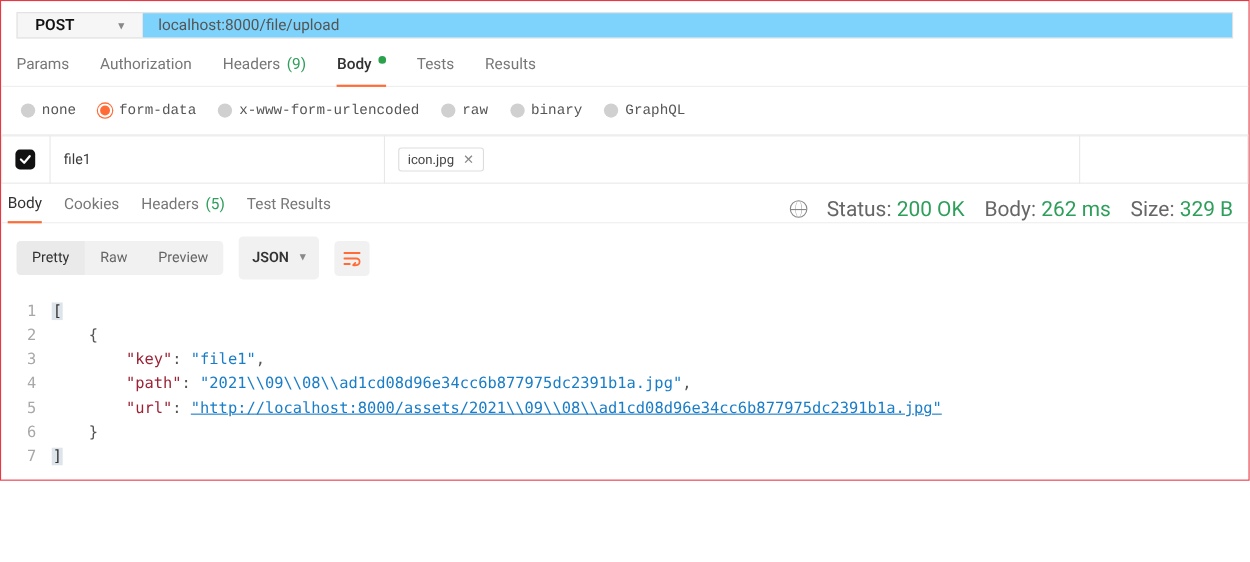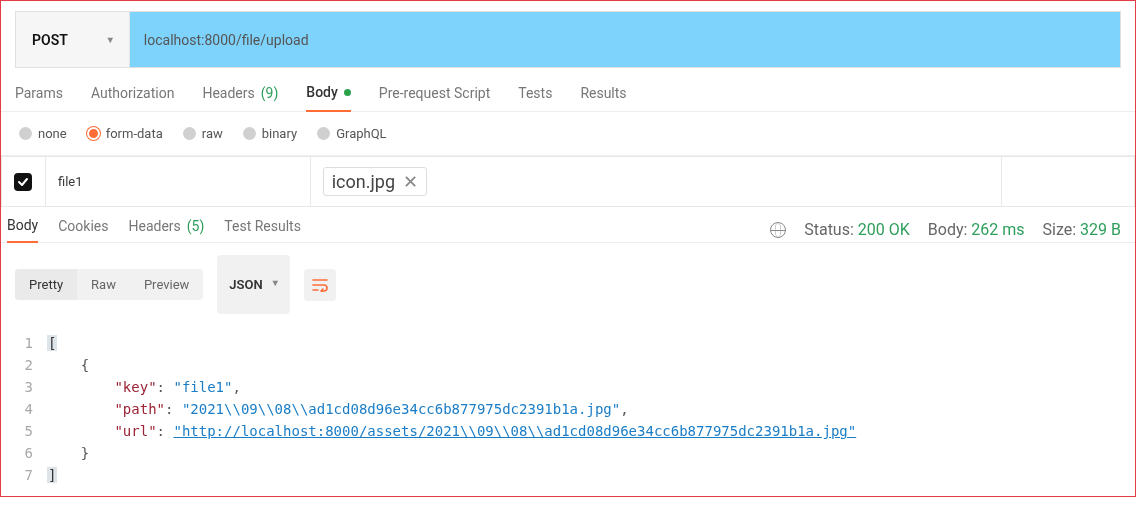--- a/index.html
+++ b/index.html
@@ -12,21 +12,21 @@
       border: 1px solid #e63946;
     }
     
     
     .url-bar {
       display: flex;
       align-items: stretch;
       background: #f6f6f6;
       border: 1px solid #e0e0e0;
       margin: 10px 14px 0 14px;
-      height: 57px;
+      height: 24px;
     }
     .method-select {
       display: flex;
       align-items: center;
       padding: 0 16px;
       font-weight: 600;
       font-size: 14px;
       color: #111;
       cursor: pointer;
       gap: 40px;
@@ -49,21 +49,20 @@
       gap: 28px;
       padding: 16px 14px 0 14px;
       color: #777;
       font-size: 14px;
       border-bottom: 1px solid #eee;
     }
     .req-tabs .tab {
       padding-bottom: 10px;
       cursor: pointer;
       display: flex;
-      align-items: center;
       gap: 6px;
     }
     .req-tabs .tab.active {
       color: #333;
       border-bottom: 2px solid #ff6c37;
       font-weight: 500;
       margin-bottom: -1px;
     }
     .green-count { color: #2e9e5b; }
     .green-dot {
@@ -72,20 +71,21 @@
 
     
     .body-type {
       display: flex;
       gap: 20px;
       padding: 14px 18px;
       align-items: center;
       color: #555;
       font-size: 13px;
       border-bottom: 1px solid #eee;
+      font-family: Liberation Mono, monospace;
     }
     .radio {
       display: flex; align-items: center; gap: 6px; cursor: pointer;
     }
     .radio-circle {
       width: 13px; height: 13px; border-radius: 50%; background: #d0d0d0;
       position: relative; display: inline-block;
     }
     .radio.selected .radio-circle {
       background: #ff6c37;
@@ -107,21 +107,21 @@
     }
     .chk-cell { width: 44px; text-align: center; }
     .chkbox {
       width: 18px; height: 18px; background: #111; border-radius: 4px;
       display: inline-flex; align-items: center; justify-content: center;
       color: #fff; font-size: 12px;
     }
     .file-chip {
       display: inline-flex; align-items: center; gap: 8px;
       border: 1px solid #ddd; border-radius: 3px; padding: 3px 8px;
-      font-size: 18px; color: #444;
+      font-size: 12px; color: #444;
     }
     .file-chip .x { color: #888; cursor: pointer; }
 
     
     .resp-header {
       display: flex;
       align-items: center;
       padding: 10px 14px 0 6px;
       gap: 20px;
       font-size: 14px;
@@ -129,41 +129,41 @@
       border-bottom: 1px solid #eee;
     }
     .resp-header .rtab {
       padding-bottom: 8px; cursor: pointer; display: flex; gap: 6px; align-items: center;
     }
     .resp-header .rtab.active {
       color: #333; border-bottom: 2px solid #ff6c37; margin-bottom: -1px;
     }
     .resp-right {
       margin-left: auto; display: flex; align-items: center; gap: 18px;
-      color: #666; font-size: 16px;
+      color: #666; font-size: 19px;
     }
     .globe { width: 16px; height: 16px; border: 1.2px solid #888; border-radius: 50%;
       position: relative; display: inline-block; }
     .globe::before { content: ""; position: absolute; inset: 0; border-left: 1.2px solid #888; border-right: 1.2px solid #888; border-radius: 50%; transform: scaleX(0.45); }
     .globe::after { content: ""; position: absolute; left: 0; right: 0; top: 50%; border-top: 1.2px solid #888; }
     .green-val { color: #2e9e5b; }
 
     
     .resp-toolbar {
       display: flex; align-items: center; gap: 14px;
       padding: 12px 14px;
     }
     .btn-grp { display: flex; background: #f1f1f1; border-radius: 4px; overflow: hidden; }
     .btn-grp .b {
       padding: 8px 14px; color: #666; cursor: pointer; font-size: 13px;
     }
     .btn-grp .b.active { background: #eaeaea; color: #333; }
     .fmt-select {
       display: inline-flex; gap: 10px;
-      background: #f1f1f1; border-radius: 4px; padding: 22px 12px;
+      background: #f1f1f1; border-radius: 4px; padding: 12px 12px;
       color: #333; font-weight: 600; font-size: 13px; cursor: pointer;
     }
     .fmt-select .chev { color: #888; font-size: 10px; }
     .wrap-btn {
       width: 32px; height: 32px; display: inline-flex; align-items: center; justify-content: center;
       background: #f1f1f1; border-radius: 4px; cursor: pointer; color: #ff6c37;
     }
 
     
     .code-view {
@@ -206,38 +206,39 @@
     </div>
   <div class="tab">
     <span>Headers</span>
     <span class="green-count">(9)</span>
   </div>
   <div class="tab active">
     <span>Body</span>
     <span class="green-dot"></span>
   </div>
   <div class="tab">
-      <span>Pre-request Script</span>
-    </div>
-  <div class="tab">
       <span>Tests</span>
     </div>
   <div class="tab">
       <span>Results</span>
     </div>
 </div>
 
 <div class="body-type">
   <div class="radio">
       <span class="radio-circle"></span>
       <span>none</span>
     </div>
   <div class="radio selected">
       <span class="radio-circle"></span>
       <span>form-data</span>
+    </div>
+  <div class="radio">
+      <span class="radio-circle"></span>
+      <span>x-www-form-urlencoded</span>
     </div>
   <div class="radio">
       <span class="radio-circle"></span>
       <span>raw</span>
     </div>
   <div class="radio">
       <span class="radio-circle"></span>
       <span>binary</span>
     </div>
   <div class="radio">

